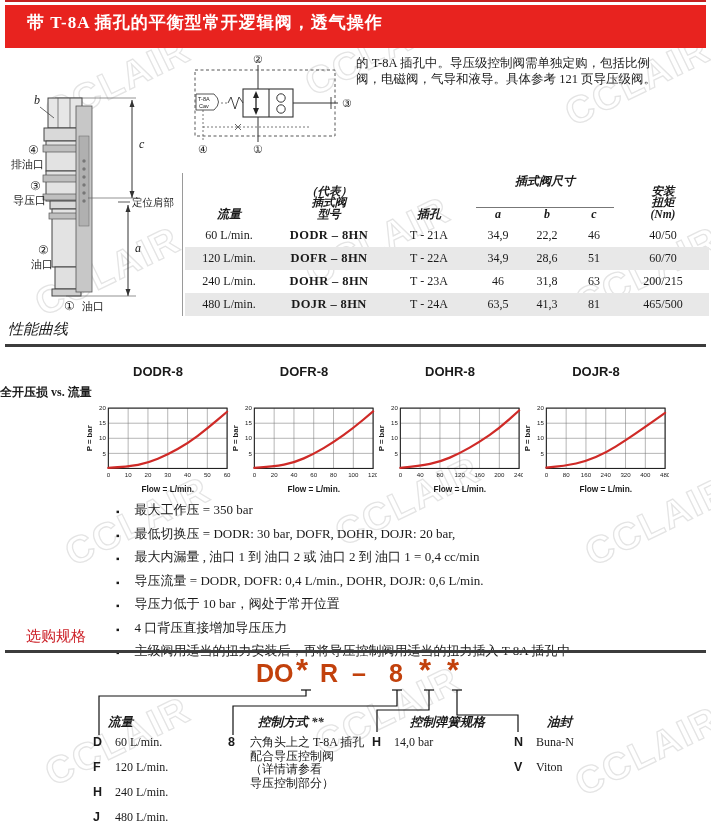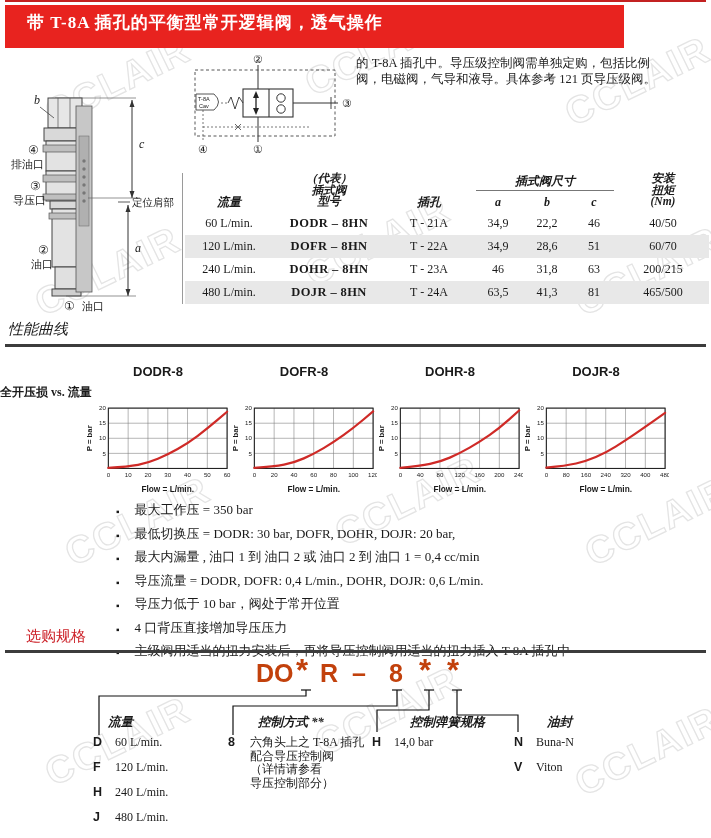--- a/index.html
+++ b/index.html
@@ -4,35 +4,35 @@
 <style>
   html,body{margin:0;padding:0}
   body{width:711px;height:838px;position:relative;background:#fff;
        font-family:"Liberation Serif",serif;color:#1a1a1a;overflow:hidden}
   .abs{position:absolute}
   .wm{position:absolute;font-family:"Liberation Sans",sans-serif;font-weight:bold;
       font-size:38px;letter-spacing:2px;color:transparent;
       -webkit-text-stroke:1.3px #d6d6d6;transform:rotate(-26deg);
       opacity:.65;pointer-events:none;white-space:nowrap}
   .topline{left:5px;top:0;width:701px;height:2px;background:#c32121}
-  .redbar{left:5px;top:5px;width:619px;height:43px;background:#e8231f}
+  .redbar{left:5px;top:5px;width:701px;height:43px;background:#e8231f}
   .redbar h1{margin:0;padding:8px 0 0 22px;font-size:17px;line-height:20px;
       color:#fff;font-weight:bold;letter-spacing:1px}
   .intro{left:356px;top:56px;width:352px;font-size:12.5px;line-height:15.5px;color:#222}
   .tblwrap{left:182px;top:173px;width:527px;border-left:1px solid #9a9a9a}
   table.spec{border-collapse:collapse;table-layout:fixed;width:524px;margin-left:2px}
   table.spec col.c1{width:88px}table.spec col.c2{width:112px}table.spec col.c3{width:88px}
   table.spec col.c4{width:50px}table.spec col.c5{width:48px}table.spec col.c6{width:46px}
   table.spec col.c7{width:92px}
   table.spec th{font-style:italic;font-weight:bold;font-size:12px;line-height:12px;
       text-align:center;vertical-align:bottom;padding:0 0 4px 0}
   table.spec th .ml{font-size:11.5px;line-height:11.5px}
   table.spec th.group{vertical-align:top;padding:2px 0 0 0}
   table.spec th.group span{display:block;border-bottom:1.4px solid #777;
-      padding-bottom:3px;margin:0 3px}
+      padding-bottom:20px;margin:0 3px}
   table.spec td{font-size:12px;text-align:center;height:23px;padding:0}
   table.spec td.model{font-family:Liberation Serif, serif;font-weight:bold;
       font-size:12.5px;letter-spacing:.4px}
   table.spec tbody tr.stripe{background:#e8e8e8}
   .sechead{font-size:15px;font-weight:normal}
   .rule{left:5px;width:701px;height:2.5px;background:#3c3c3c}
   .ctitle{top:364px;width:146px;text-align:center;font-family:"Liberation Sans",sans-serif;
       font-weight:bold;font-size:13px}
   .subtitle{left:0;top:384px;width:711px;text-align:left;font-weight:bold;font-size:12px}
   .chart{top:401px;width:146px;height:96px}

